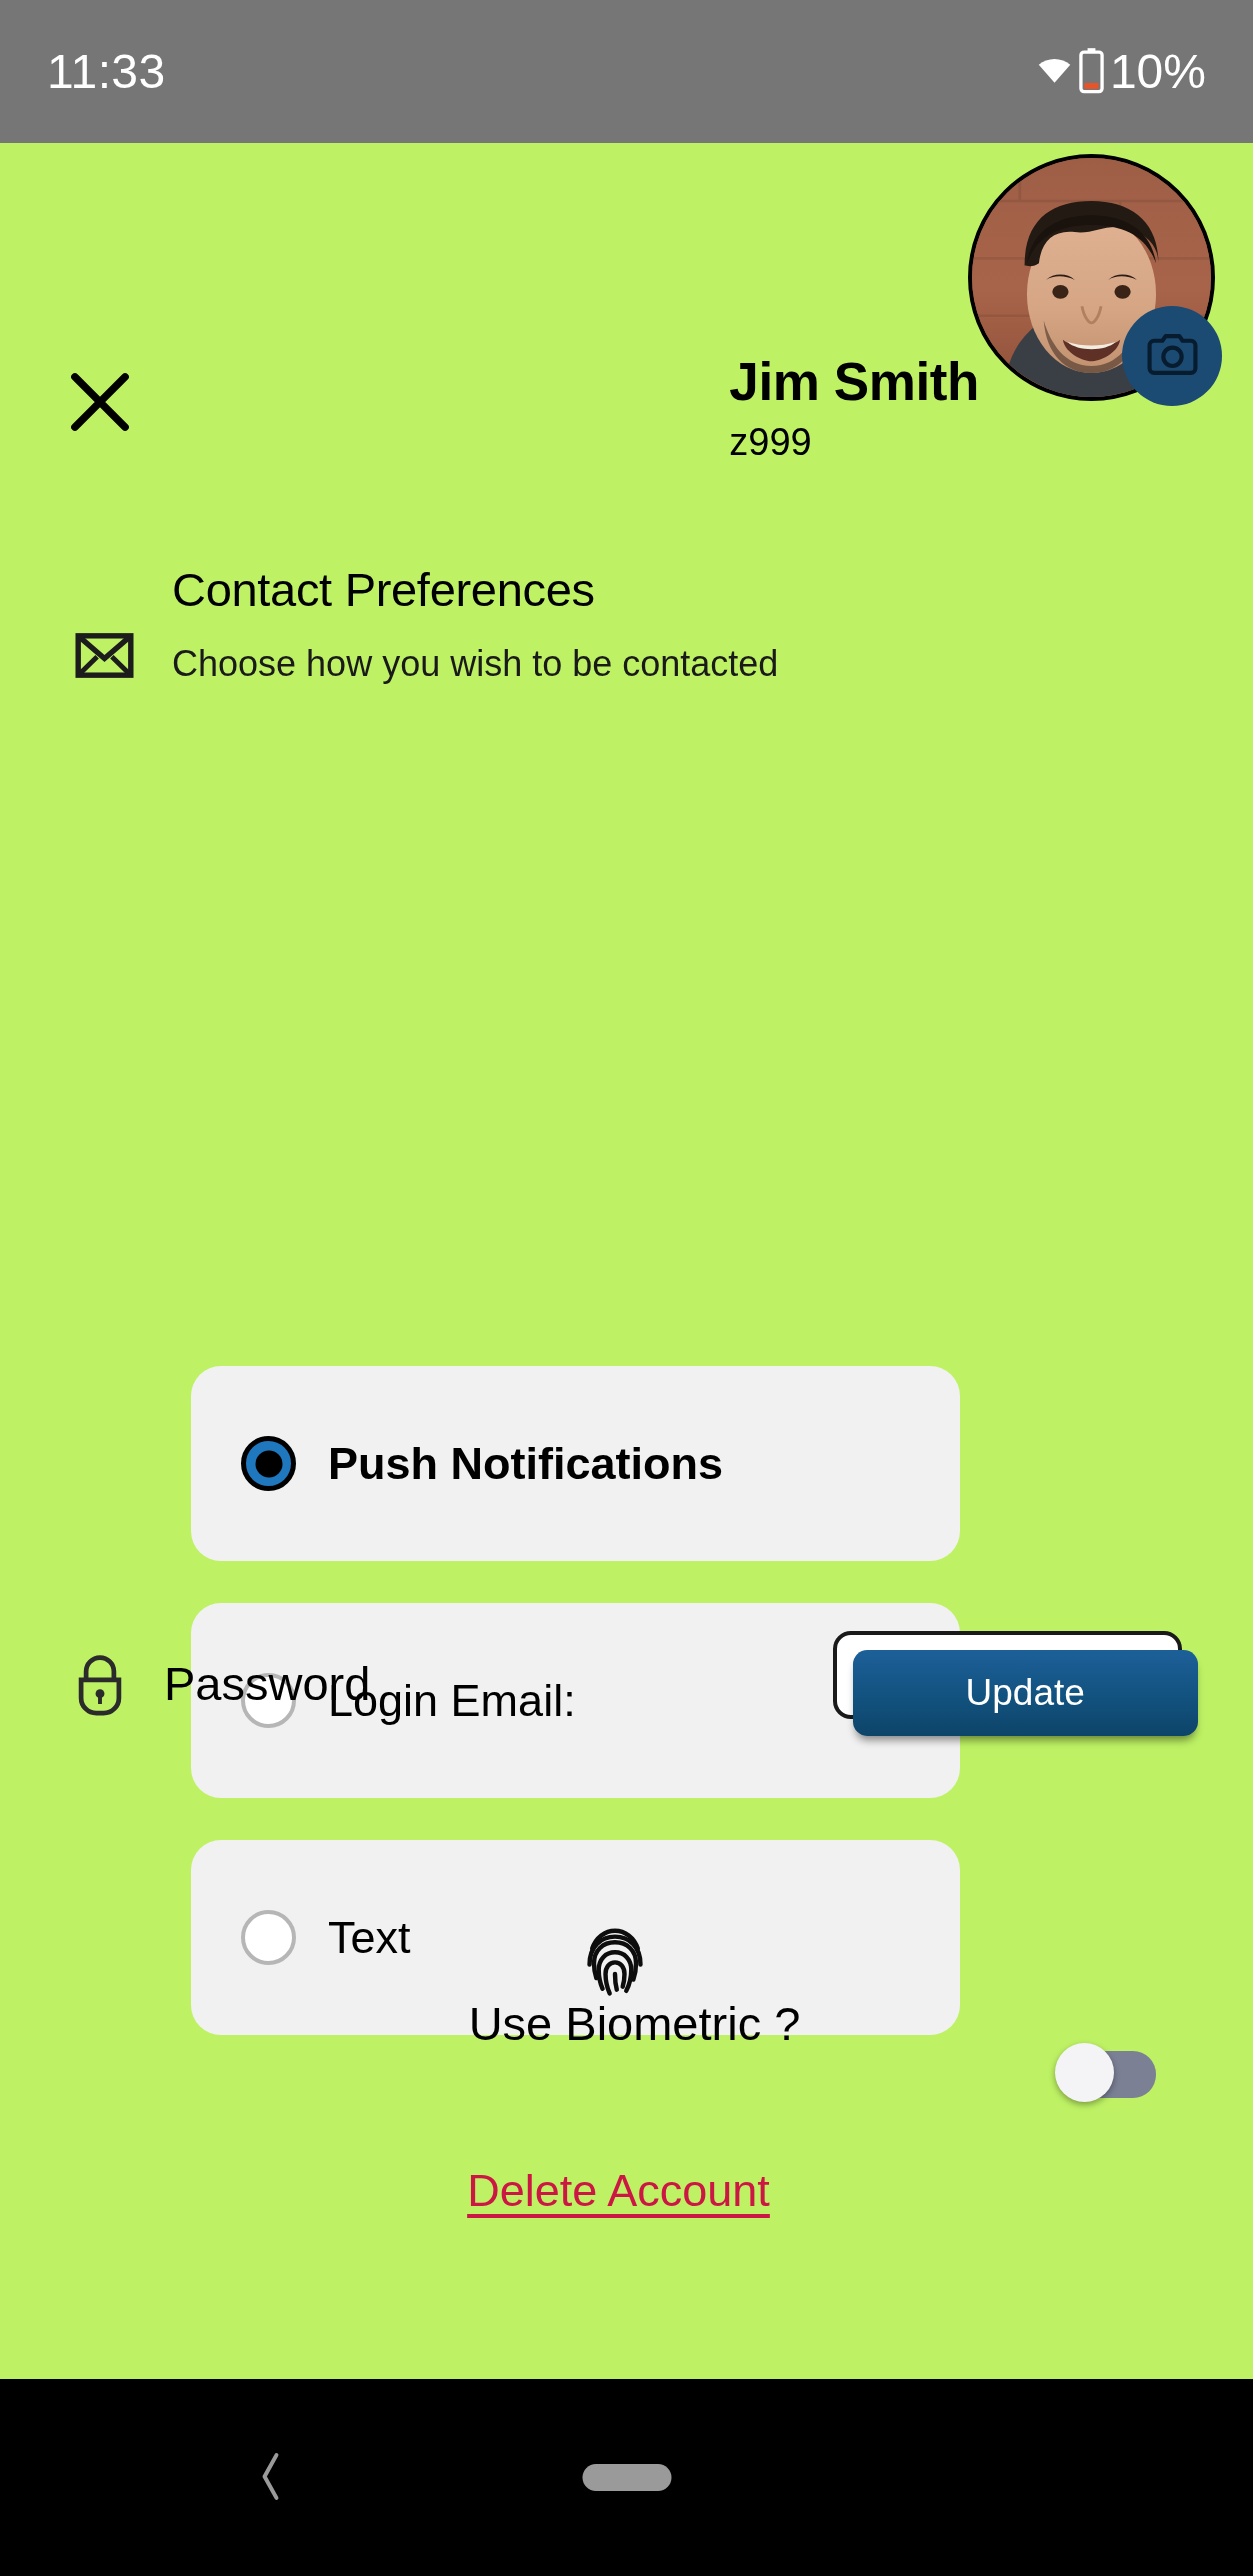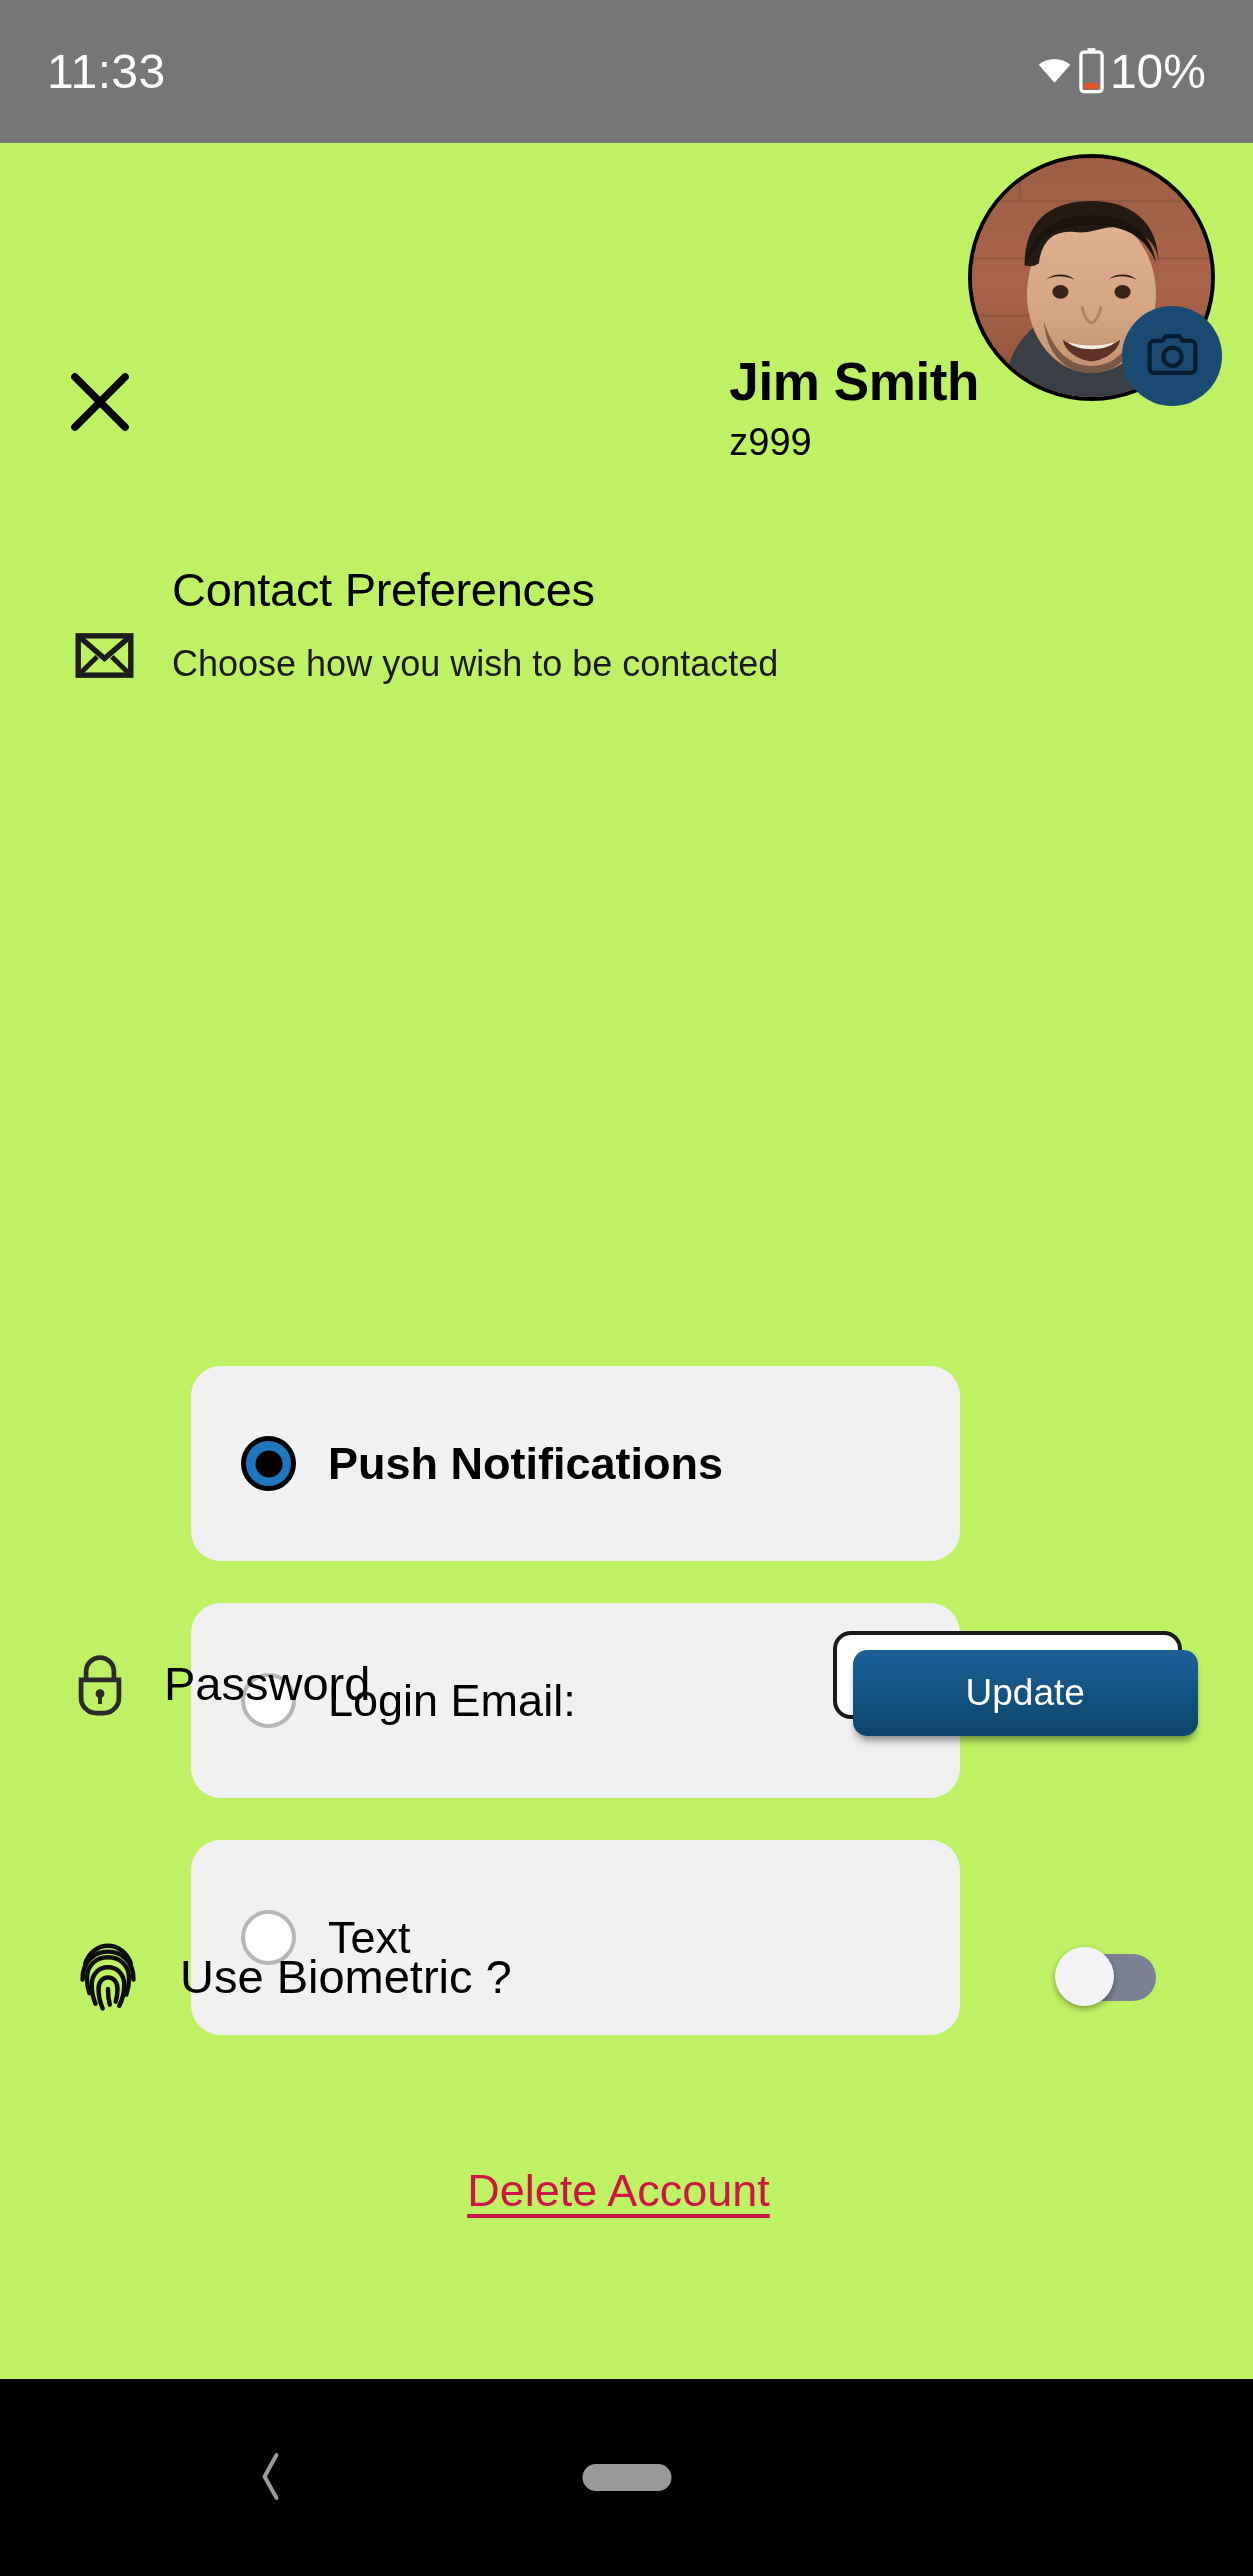--- a/index.html
+++ b/index.html
@@ -255,20 +255,21 @@
   .row-biometric {
     position: absolute;
     top: 1923px;
     left: 0;
     width: 1253px;
     height: 107px;
     display: flex;
     align-items: center;
     padding-left: 75px;
     padding-right: 98px;
+    flex-direction: column;
   }
   .finger-icon { width: 66px; height: 77px; flex: 0 0 auto; }
   .toggle {
     margin-left: auto;
     position: relative;
     width: 100px;
     height: 52px;
     cursor: pointer;
   }
   .toggle-track {

